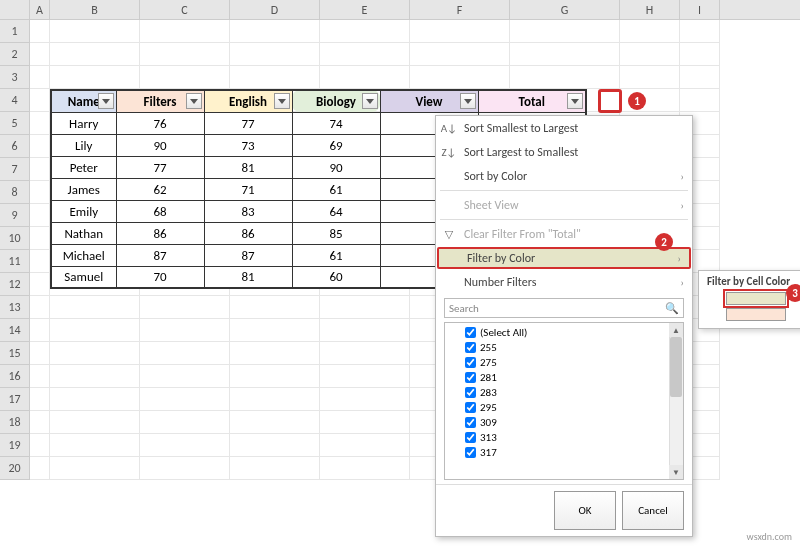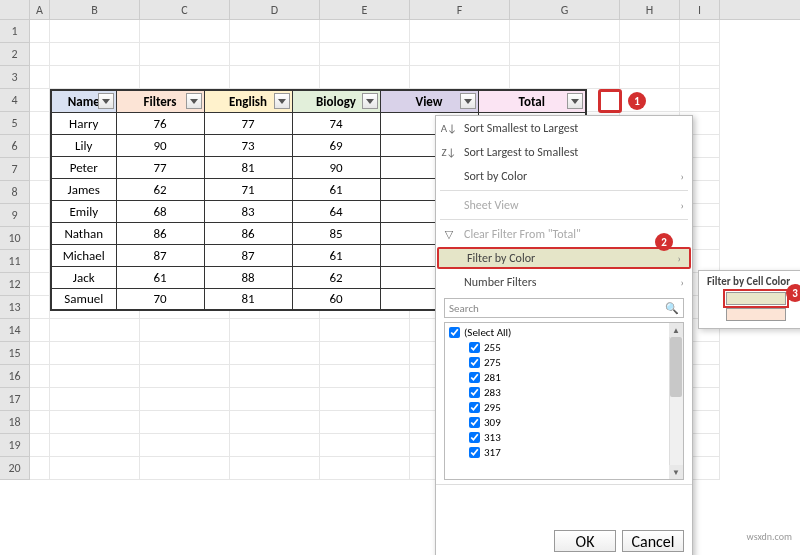--- a/index.html
+++ b/index.html
@@ -37,21 +37,21 @@
 .cell.I { width: 40px; }
 
 .title-bar { position: absolute; left: 20px; top: 23px; width: 570px; height: 23px; background: #e2efd9; border: 1px solid #b7d8a8; display: flex; align-items: center; justify-content: center; font-weight: bold; font-style: italic; font-size: 14px; color: #333; }
 
 .table { position: absolute; left: 20px; top: 69px; border: 2px solid #333; border-collapse: collapse; }
 .table th, .table td { border: 1px solid #333; height: 22px; text-align: center; font-size: 13px; padding: 0; position: relative; }
 .table th { font-weight: bold; }
 .table .c-name { width: 65px; background: #d9e1f2; }
 .table .c-hist { width: 88px; background: #fce4d6; }
 .table .c-eng  { width: 88px; background: #fff2cc; }
-.table .c-bio  { width: 88px; background: #e2efda; }
+.table .c-bio  { width: 88px; background: #e2efda; border-radius: 8px; }
 .table .c-math { width: 98px; background: #d9d2e9; }
 .table .c-tot  { width: 108px; background: #fbe4f3; }
 .table td { background: #fff; }
 
 .fbtn { position: absolute; right: 2px; top: 2px; width: 16px; height: 16px; border: 1px solid #999; background: linear-gradient(#fff,#e6e6e6); display: flex; align-items: center; justify-content: center; }
 .fbtn::after { content: ""; border-left: 4px solid transparent; border-right: 4px solid transparent; border-top: 5px solid #555; }
 
 .redbox1 { position: absolute; border: 3px solid #d32f2f; border-radius: 3px; }
 .badge { position: absolute; width: 18px; height: 18px; border-radius: 50%; background: #d32f2f; color: #fff; font-size: 11px; font-weight: bold; display: flex; align-items: center; justify-content: center; }
 
@@ -59,30 +59,30 @@
 .mitem { display: flex; align-items: center; height: 24px; padding: 0 8px 0 28px; position: relative; color: #444; }
 .mitem.disabled { color: #aaa; }
 .mitem .arrow { margin-left: auto; color: #888; font-size: 10px; }
 .mitem.hl { background: #e5e5c8; border: 2px solid #d32f2f; border-radius: 2px; margin: 1px; height: 22px; }
 .msep { height: 1px; background: #ddd; margin: 2px 4px; }
 .micon { position: absolute; left: 6px; width: 14px; height: 14px; display: flex; align-items: center; justify-content: center; font-size: 11px; color: #666; }
 
 .searchbox { margin: 4px 8px; height: 20px; border: 1px solid #bbb; display: flex; align-items: center; padding: 0 4px; color: #888; font-size: 11px; }
 .searchbox .mag { margin-left: auto; }
 
-.checklist { margin: 0 8px 4px 8px; border: 1px solid #bbb; height: 158px; overflow: hidden; position: relative; padding: 2px 4px; }
-.checklist .ci { display: flex; align-items: center; height: 15px; font-size: 11px; margin-left: 20px; }
+.checklist { margin: 0 8px 4px 8px; border: 1px solid #bbb; height: 158px; overflow: hidden; position: relative; padding: 2px 20px; }
+.checklist .ci { display: flex; align-items: center; height: 15px; font-size: 11px; margin-left: 0; }
 .checklist .ci input { margin: 0 4px 0 0; width: 11px; height: 11px; }
 .checklist .sa { margin-left: 0; }
 .scroll-track { position: absolute; right: 0; top: 0; width: 14px; bottom: 0; background: #f0f0f0; border-left: 1px solid #ddd; }
 .scroll-thumb { position: absolute; right: 1px; top: 14px; width: 12px; height: 60px; background: #c8c8c8; border-radius: 2px; }
 .scroll-arrow { position: absolute; right: 0; width: 14px; height: 14px; background: #e8e8e8; display: flex; align-items: center; justify-content: center; font-size: 8px; color: #666; }
 
 .btns { display: flex; justify-content: flex-end; gap: 6px; padding: 6px 8px; border-top: 1px solid #ddd; }
-.btns button { width: 62px; height: 22px; font-size: 16px; border: 1px solid #999; background: linear-gradient(#fff,#eee); margin-top: 39px; }
+.btns button { width: 62px; height: 39px; font-size: 11px; border: 1px solid #999; background: linear-gradient(#fff,#eee); }
 
 .submenu { position: absolute; left: 668px; top: 250px; width: 115px; background: #fff; border: 1px solid #bbb; box-shadow: 2px 2px 6px rgba(0,0,0,0.2); padding: 4px; font-size: 11px; }
 .submenu .sttl { font-weight: bold; margin-bottom: 4px; padding-left: 4px; color: #444; }
 .swatch { width: 60px; height: 13px; border: 1px solid #999; margin: 3px auto; }
 .swatch.hl { outline: 2px solid #d32f2f; outline-offset: 1px; }
 
 .watermark { position: absolute; right: 8px; bottom: 12px; font-size: 10px; color: #999; }
 </style>
 </head>
 <body>
@@ -410,28 +410,20 @@
           </tr>
           <tr>
             <td>Michael</td>
             <td>87</td>
             <td>87</td>
             <td>61</td>
             <td></td>
             <td></td>
           </tr>
           <tr>
-            <td>Jack</td>
-            <td>61</td>
-            <td>88</td>
-            <td>62</td>
-            <td></td>
-            <td></td>
-          </tr>
-          <tr>
             <td>Samuel</td>
             <td>70</td>
             <td>81</td>
             <td>60</td>
             <td></td>
             <td></td>
           </tr>
         </tbody>
     </table>
 

